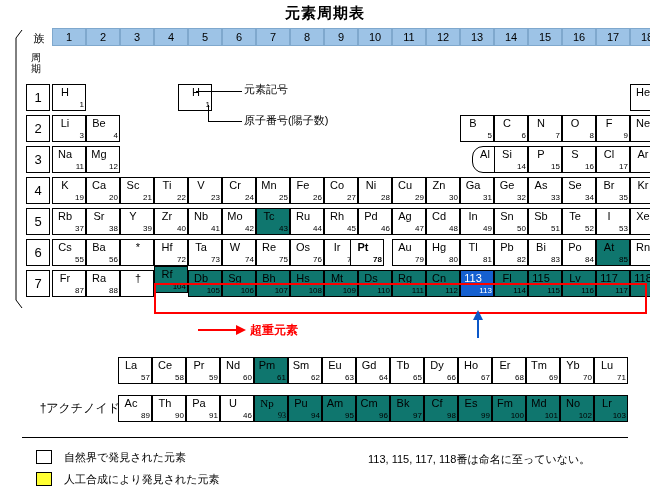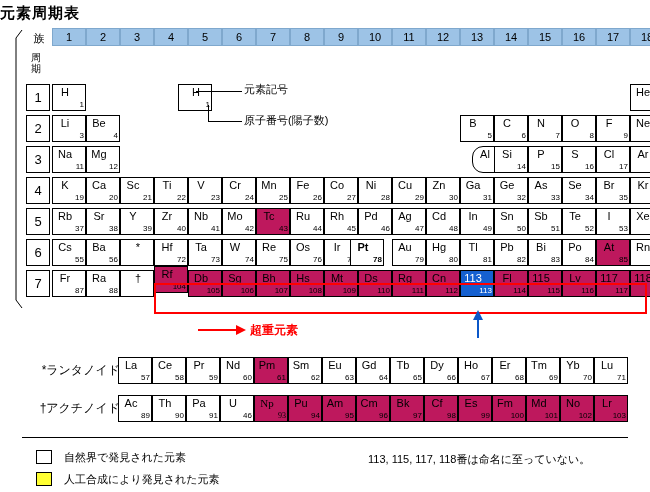--- a/index.html
+++ b/index.html
@@ -18,21 +18,21 @@
   #root {
     position: relative;
     width: 650px;
     height: 492px;
   }
   .title {
     position: absolute;
     top: 4px;
     left: 0;
     width: 650px;
-    text-align: left;
+    text-align: center;
     font-size: 15px;
     font-weight: bold;
     letter-spacing: 1px;
   }
 
   
   .grp-label {
     position: absolute;
     left: 28px;
     top: 30px;
@@ -96,21 +96,21 @@
     font-size: 11px;
     line-height: 15px;
   }
   .el .num {
     position: absolute;
     right: 1px;
     bottom: 0px;
     font-size: 8px;
     line-height: 10px;
   }
-  .el.yellow { background: #be185d; }
+  .el.yellow { background: #0f766e; }
   .el.blue {
     background: #1560d0;
     color: #ffffff;
   }
   .el.blue .sym, .el.blue .num { color: #ffffff; }
   .el.center .sym {
     left: 0; width: 34px;
   }
 
   
@@ -581,21 +581,20 @@
 
     <line x1="198" y1="330" x2="238" y2="330" stroke="#ff0000" stroke-width="2"></line>
     <polygon points="246,330 236,325 236,335" fill="#ff0000"></polygon>
 
     <line x1="478" y1="338" x2="478" y2="318" stroke="#0b57c8" stroke-width="2"></line>
     <polygon points="478,310 473,320 483,320" fill="#0b57c8"></polygon>
   </svg>
 
   <div class="red-text" style="position:absolute; left:250px; top:322px;">超重元素</div>
 
-  <div class="ser-label" style="left:10px; top:362px; width:110px;">*ランタノイド</div>
   <div id="lan-row">
       <div class="el" style="left: 118px; top: 357px;">
         <span class="sym">La</span>
         <span class="num">57</span>
       </div>
       <div class="el" style="left: 152px; top: 357px;">
         <span class="sym">Ce</span>
         <span class="num">58</span>
       </div>
       <div class="el" style="left: 186px; top: 357px;">

